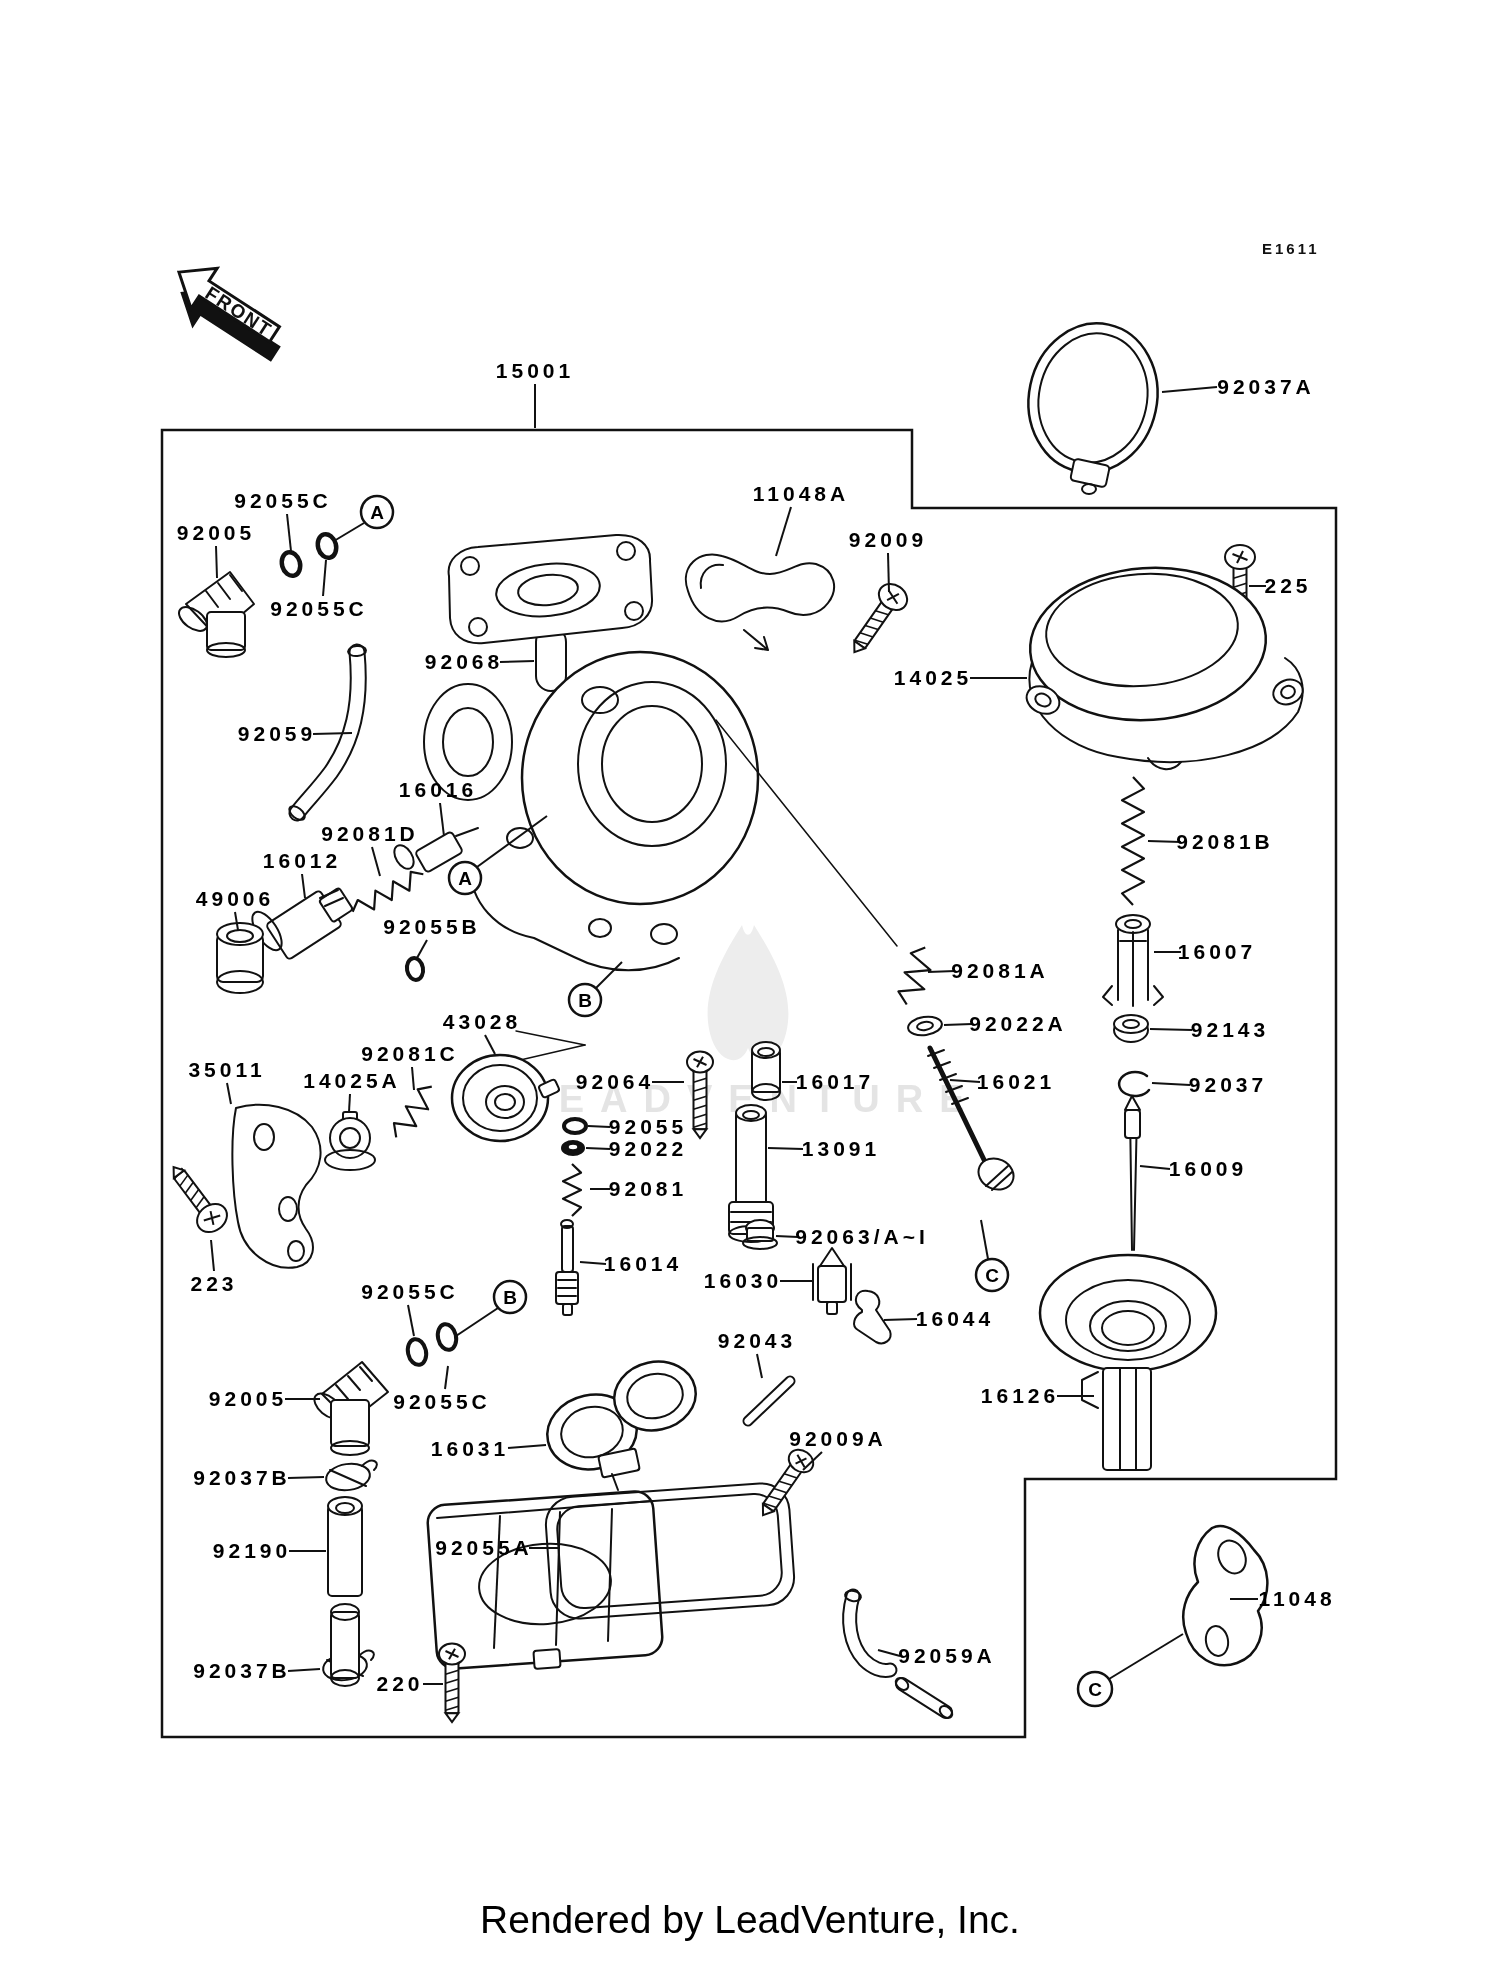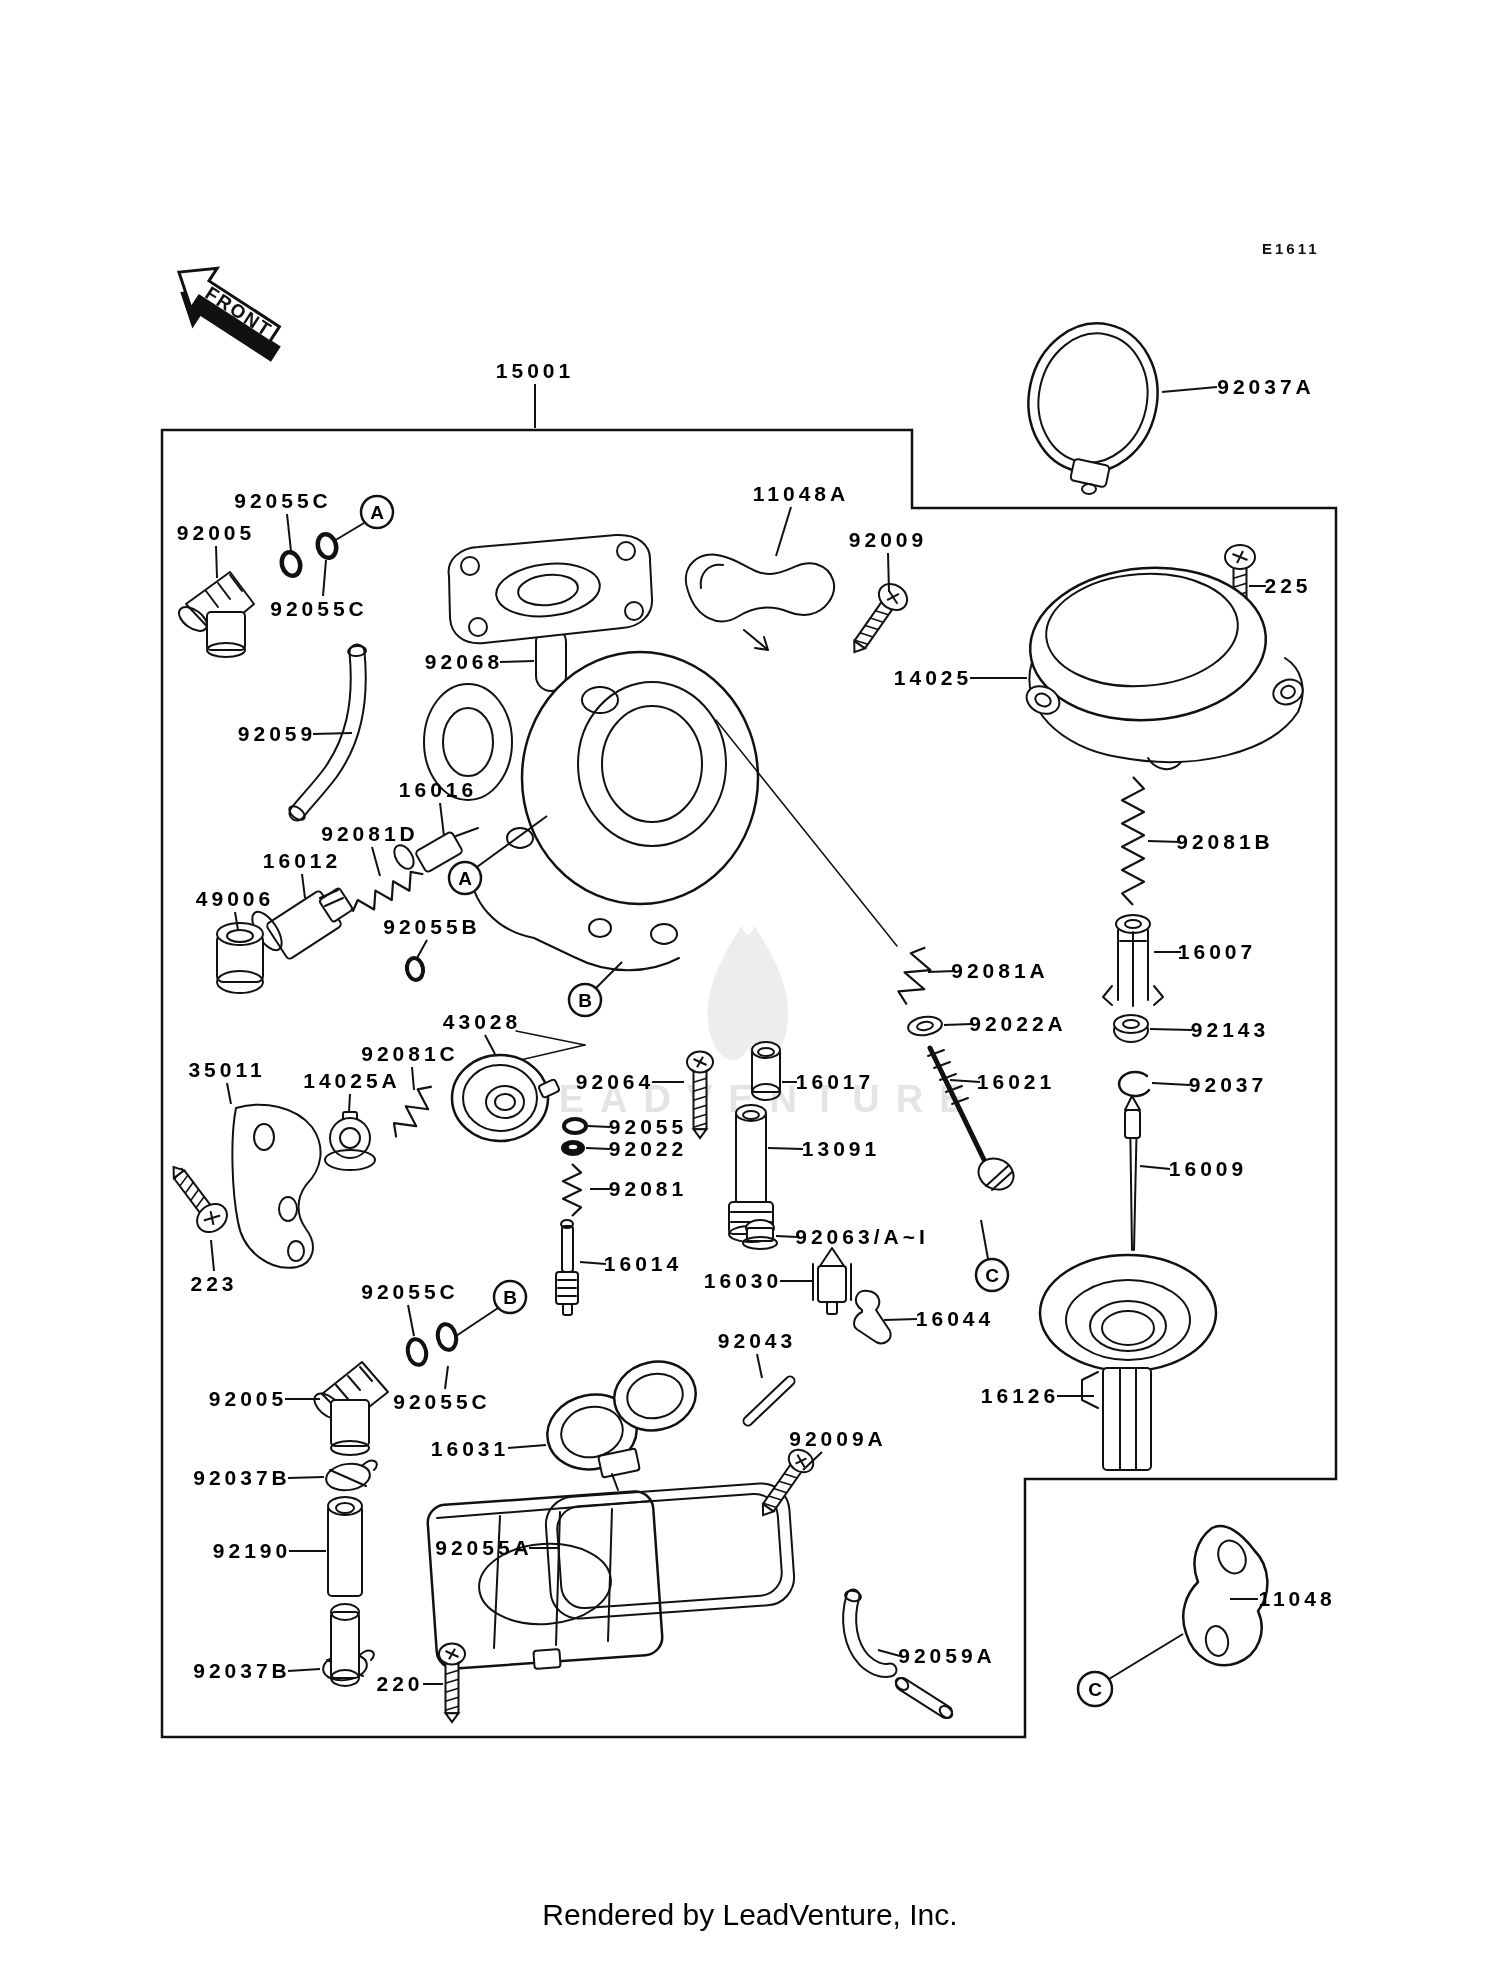--- a/index.html
+++ b/index.html
@@ -4,21 +4,21 @@
 <style>
   :root{ --ink:#111; --wm:#e4e4e4; }
   body{margin:0;background:#888;}
   .stage{position:relative;width:1500px;height:1962px;background:#fff;overflow:hidden;
          font-family:"Liberation Sans",sans-serif;margin:0 auto;}
   .wm{position:absolute;top:1078px;left:0;width:100%;text-align:center;font-weight:bold;
       font-size:38px;letter-spacing:16px;color:var(--wm);white-space:nowrap;}
   .code{position:absolute;top:240px;left:1262px;font-size:15px;font-weight:bold;
         letter-spacing:3px;color:var(--ink);}
   .footer{position:absolute;top:1898px;left:0;width:100%;text-align:center;
-          font-size:30px;color:#000;}
+          font-size:39px;color:#000;}
   svg.layer{position:absolute;left:0;top:0;}
   .lbl{font-family:"Liberation Sans",sans-serif;font-size:21px;font-weight:bold;
        letter-spacing:4px;fill:#000;}
   .co-letter{font-family:"Liberation Sans",sans-serif;font-size:19px;font-weight:bold;fill:#000;}
   .front-text{font-family:"Liberation Sans",sans-serif;font-size:19px;font-weight:bold;
               letter-spacing:2px;fill:#111;}
 </style>
 </head>
 <body>
 

